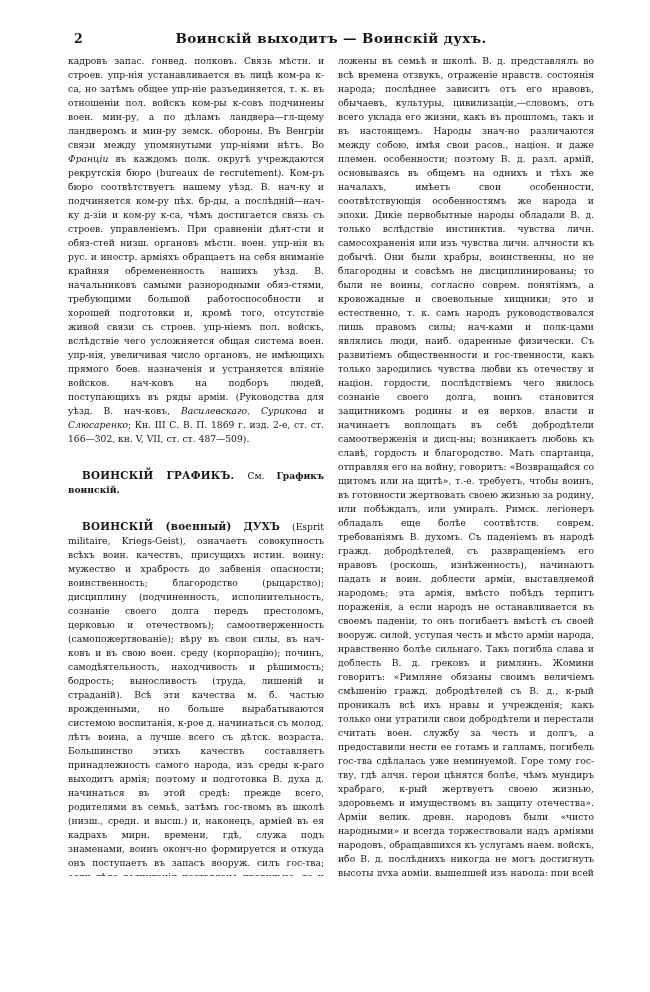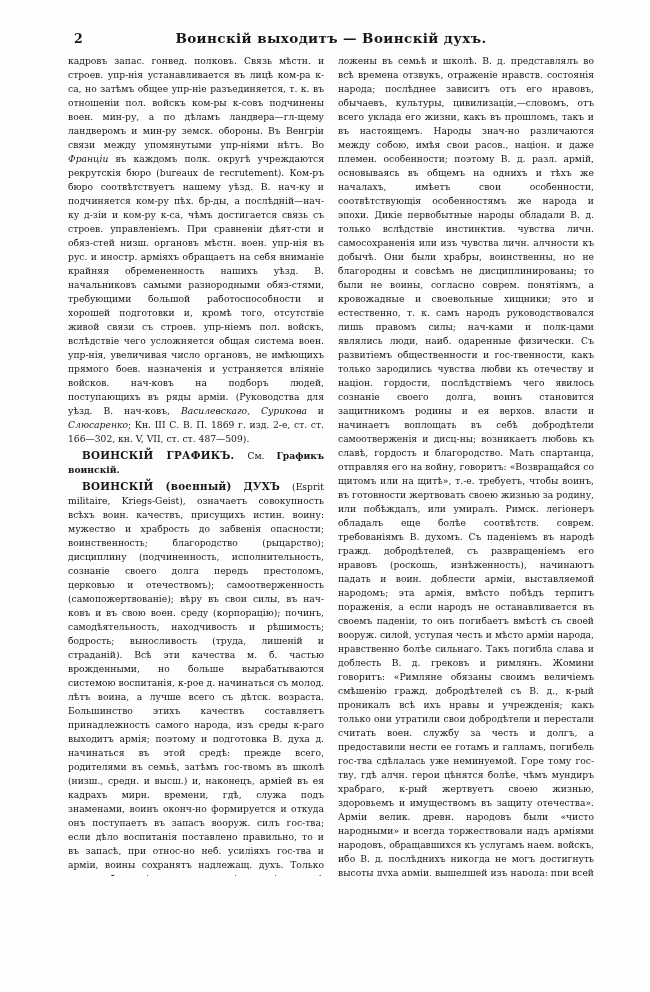--- a/index.html
+++ b/index.html
@@ -61,21 +61,21 @@
   }
   .para {
     margin: 0;
     padding: 0;
   }
   .para.cont {
     text-indent: 0;
   }
   .para.entry {
     text-indent: 14px;
-    margin-top: 2px;
+    margin-top: 22px;
   }
   .headword {
     font-weight: bold;
     font-size: 10.3px;
     letter-spacing: 0.3px;
   }
   .bold-ref {
     font-weight: bold;
   }
   i {

